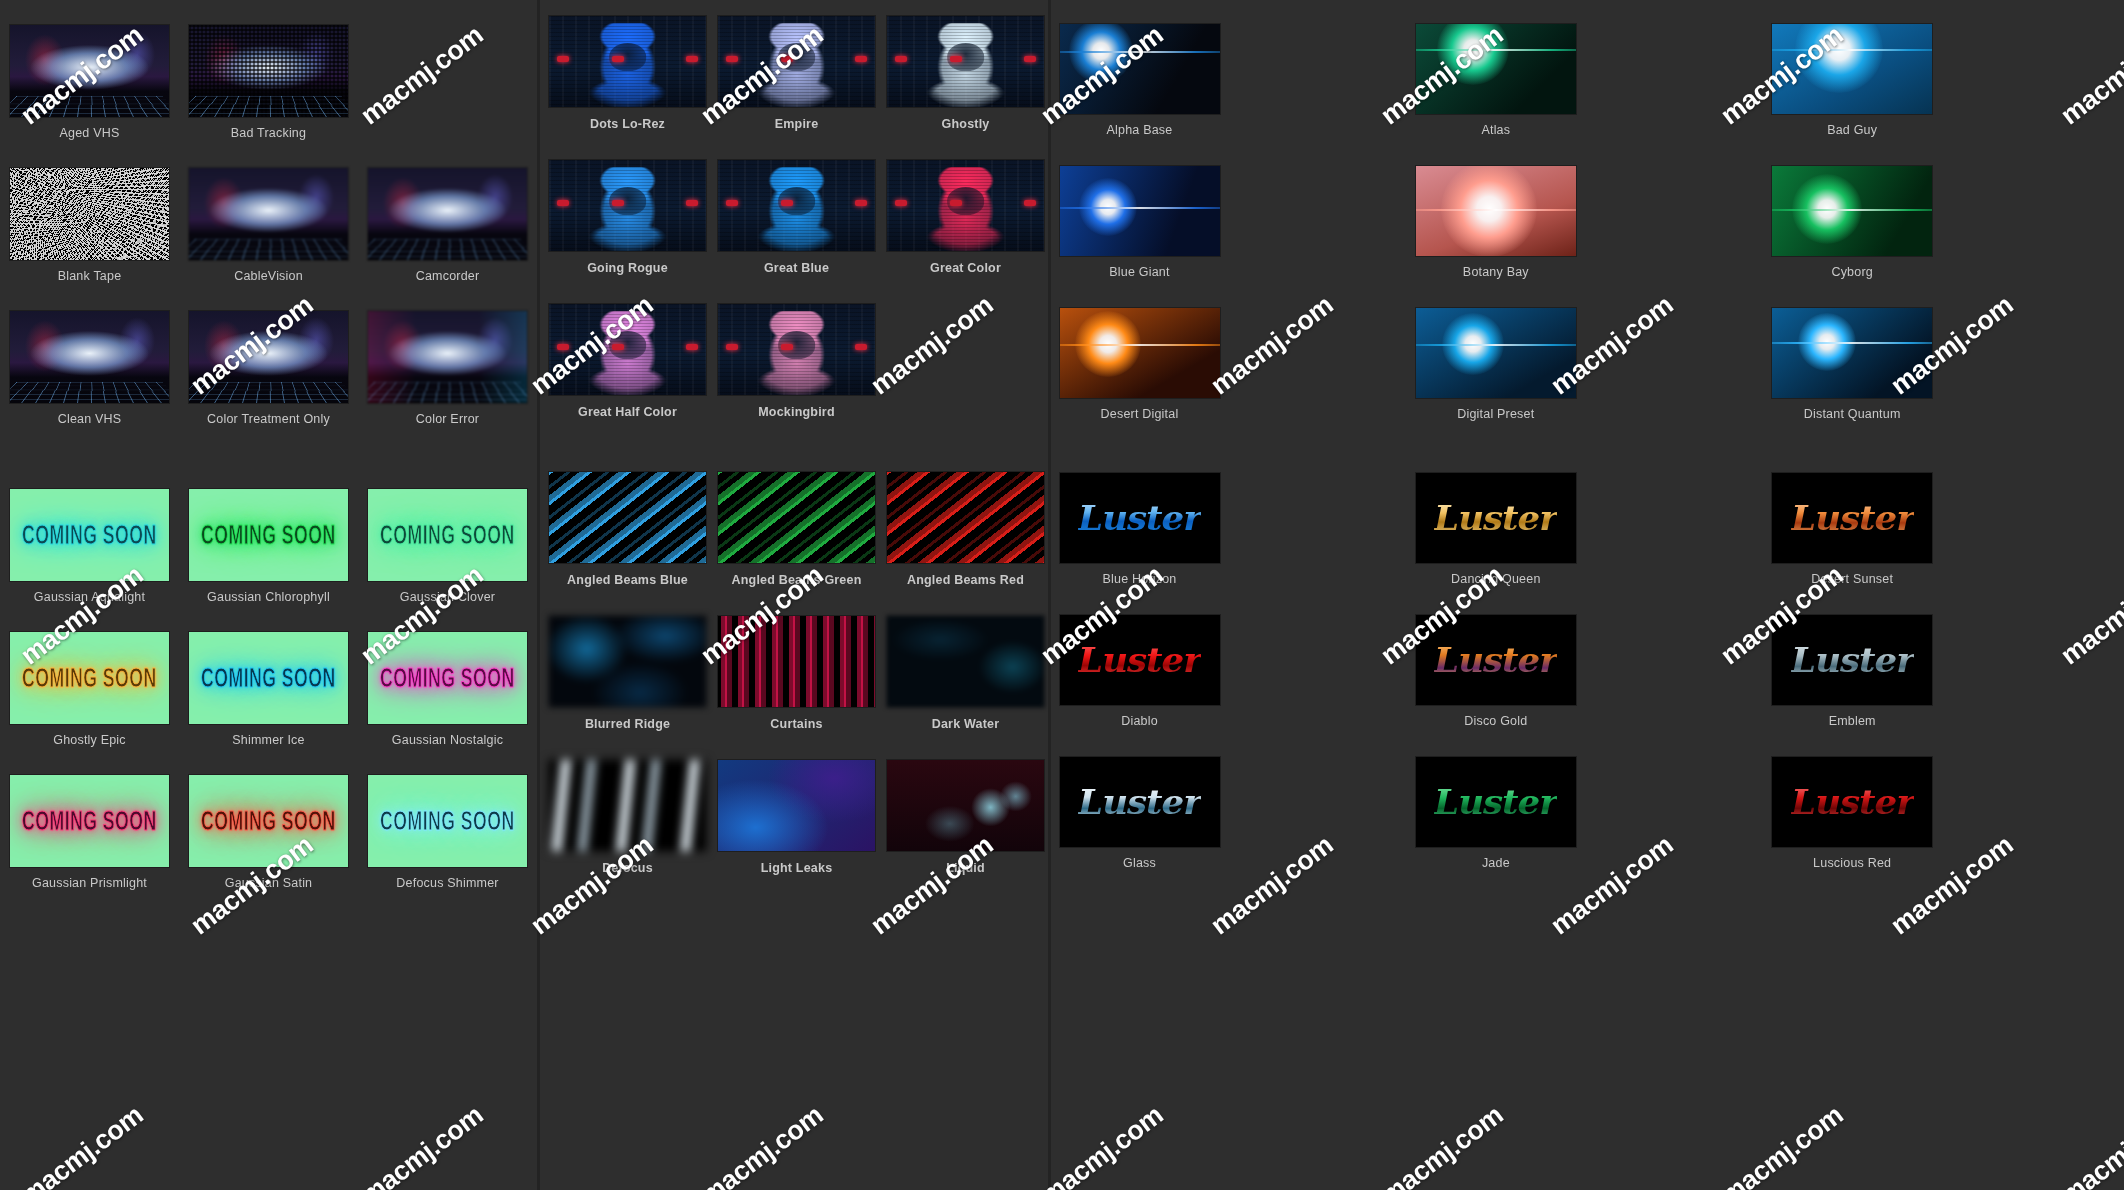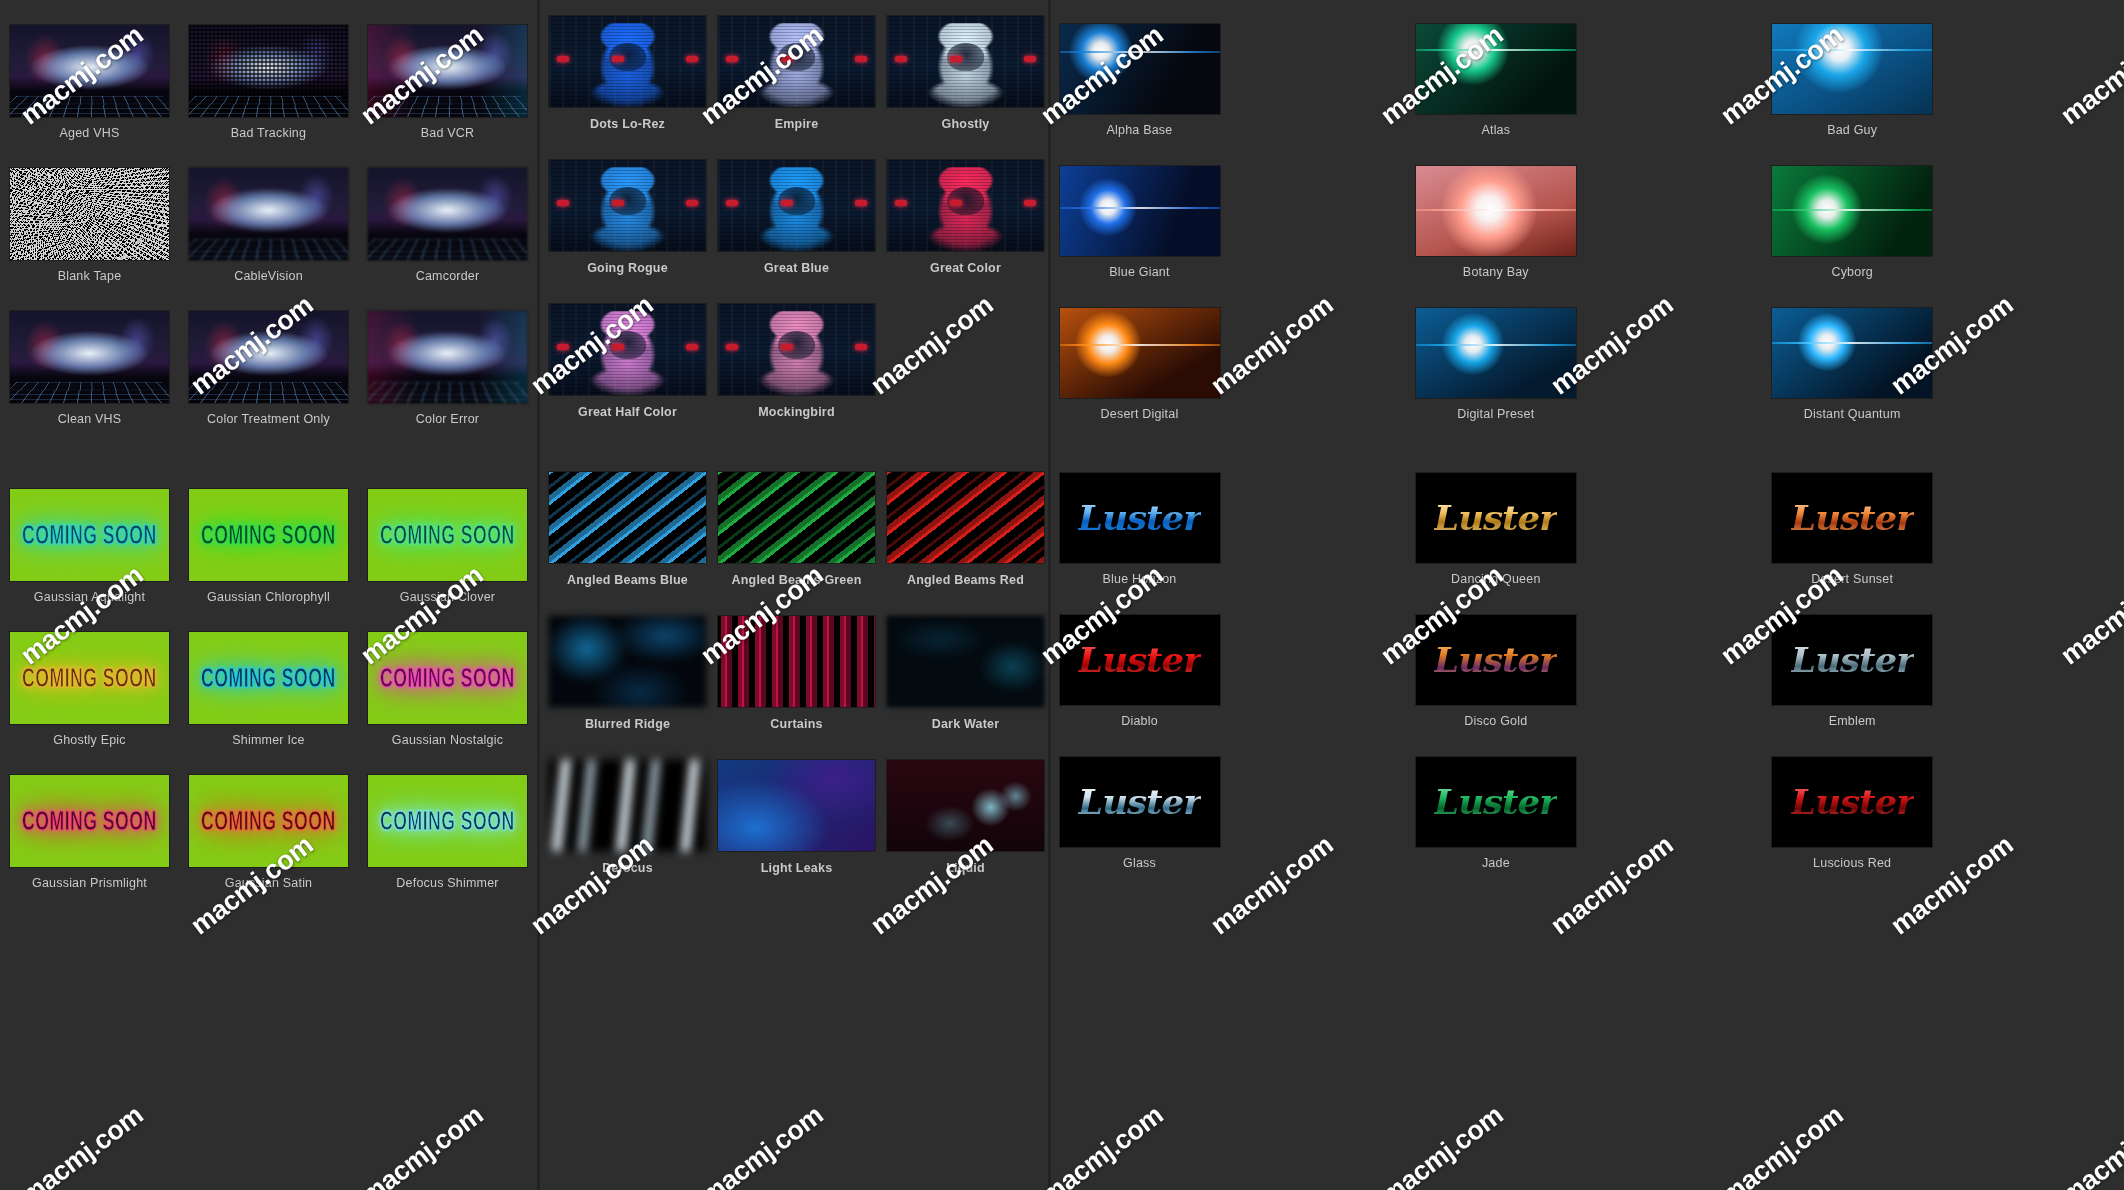--- a/index.html
+++ b/index.html
@@ -107,21 +107,21 @@
     background:repeating-linear-gradient(to bottom, rgba(0,0,0,.22) 0 1px, rgba(0,0,0,0) 1px 3px);}
   .holo .face{position:absolute;left:50%;top:30%;transform:translateX(-50%);
     width:24%;height:30%;border-radius:50% 50% 46% 46%;
     background:radial-gradient(ellipse at 50% 40%, rgba(10,22,40,.88), rgba(8,18,34,.5) 70%, transparent);}
   .holo .eye{position:absolute;width:12px;height:6px;border-radius:2px;background:#c91b2e;box-shadow:0 0 5px #ff2b40;}
   .holo .eye.l{left:5%;top:44%;}
   .holo .eye.r{right:5%;top:44%;}
   .holo .eye.m{left:40%;top:44%;}
 
   
-  .cs{background:#84cc16;display:flex;align-items:center;justify-content:center;}
+  .cs{background:#86efac;display:flex;align-items:center;justify-content:center;}
   .cs .txt{font-family:"Liberation Sans",sans-serif;font-weight:700;font-size:19px;
     letter-spacing:.5px;white-space:nowrap;transform:scaleY(1.45) scaleX(.93);}
 
   
   .beams{background:#000;}
   .beams:before{content:"";position:absolute;inset:-30%;
     background:repeating-linear-gradient(-38deg,
       var(--c1) 0 3px, var(--c2) 3px 8px, #000 8px 13px, var(--c3) 13px 16px, #000 16px 24px);}
 
   
@@ -184,26 +184,20 @@
             <div class="thumbwrap">
               <div class="thumb vhs"></div>
             </div>
             <div class="caption">Aged VHS</div>
           </div>
         <div class="cell">
             <div class="thumbwrap">
               <div class="thumb vhs dots"></div>
             </div>
             <div class="caption">Bad Tracking</div>
-          </div>
-        <div class="cell">
-            <div class="thumbwrap">
-              <div class="thumb vhs chroma"></div>
-            </div>
-            <div class="caption">Bad VCR</div>
           </div>
 
         <div class="cell" style="grid-column:1/4;height:0"></div>
 
         <div class="cell">
             <div class="rowgap"></div>
             <div class="thumbwrap">
               <div class="thumb noise"></div>
             </div>
             <div class="caption">Blank Tape</div>

